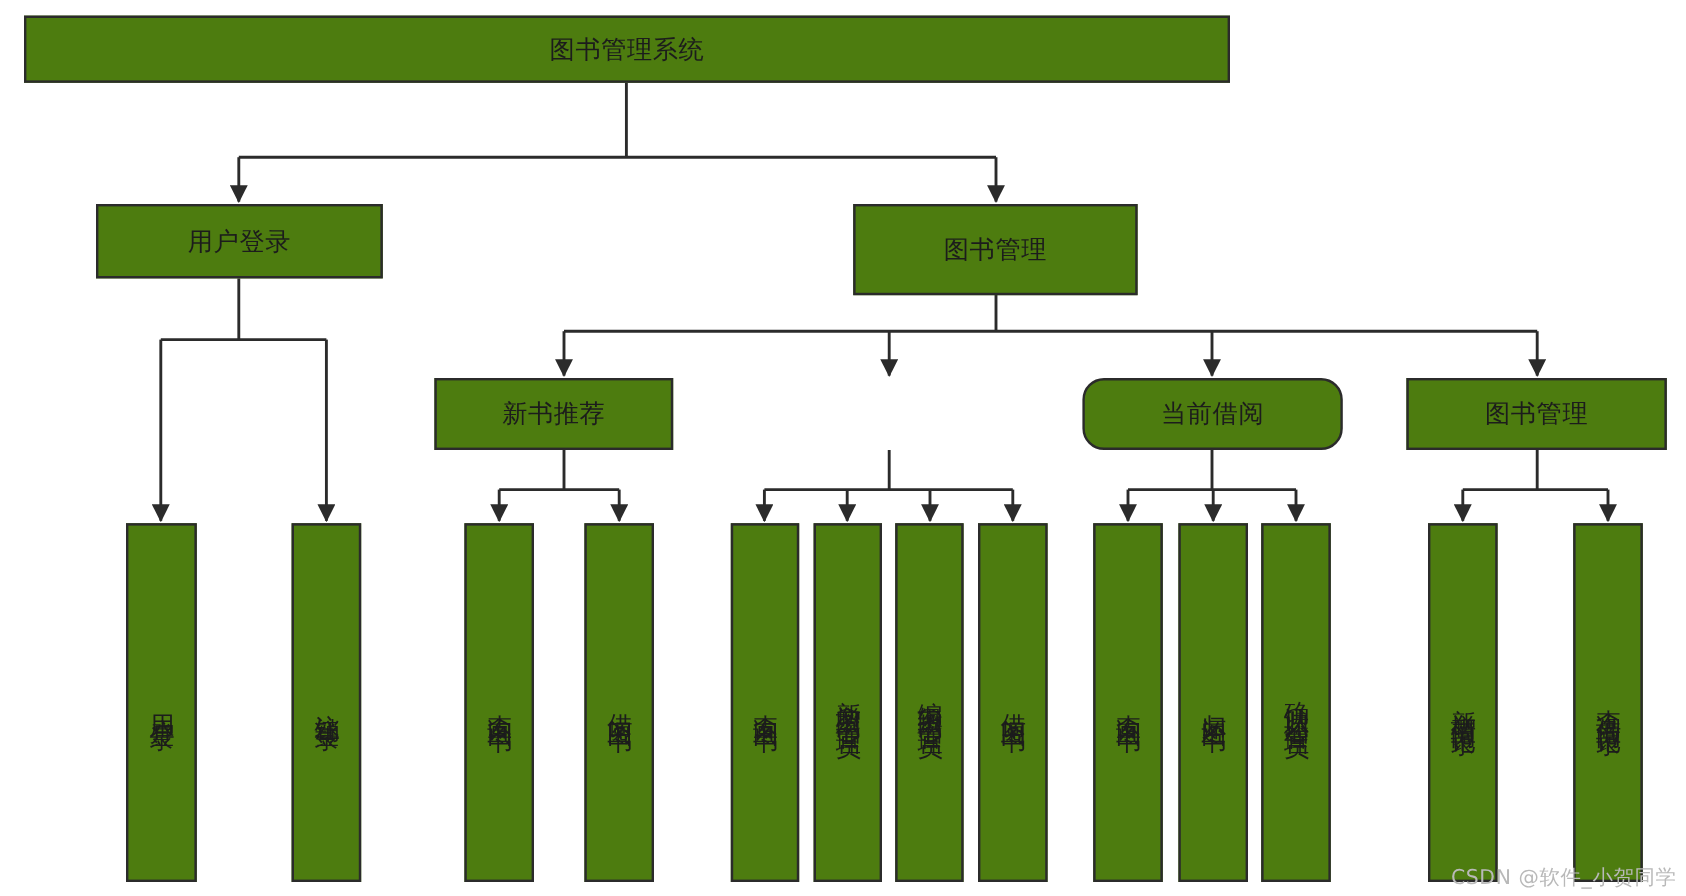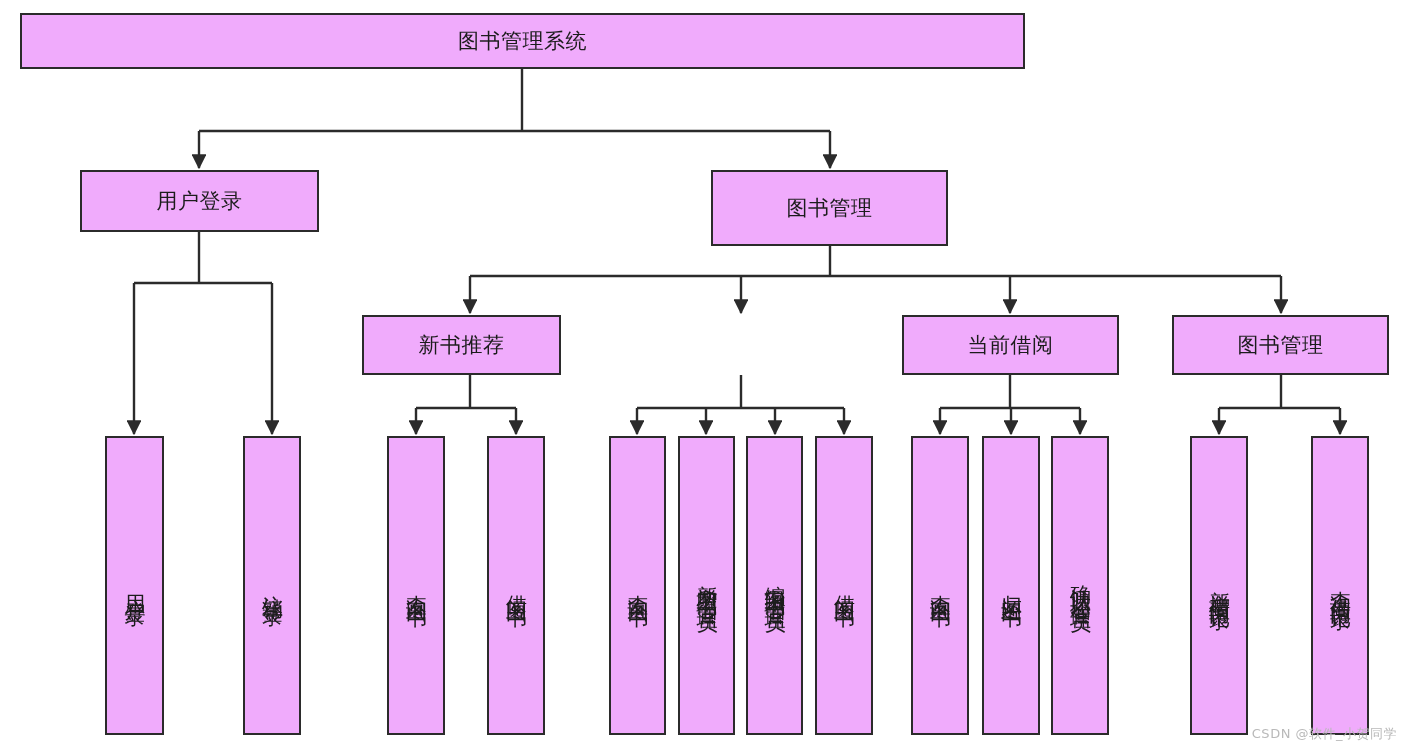--- a/index.html
+++ b/index.html
@@ -21,21 +21,21 @@
     position: absolute;
     left: 0;
     top: 0;
     width: 1405px;
     height: 747px;
     pointer-events: none;
   }
   .node {
     position: absolute;
     box-sizing: border-box;
-    background: #f0abfc;
+    background: #4d7c0f;
     border: 2.5px solid #2b2b2b;
     display: flex;
     align-items: center;
     justify-content: center;
     color: #1c1c1c;
   }
   .node.h {
     font-size: 21px;
     letter-spacing: 0.5px;
   }
@@ -47,21 +47,21 @@
     text-orientation: upright;
     letter-spacing: 4px;
     line-height: 1;
     white-space: nowrap;
     color: #1c1c1c;
   }
   .watermark {
     position: absolute;
     right: 8px;
     bottom: 4px;
-    font-size: 13px;
+    font-size: 17px;
     color: #b9b9b9;
     white-space: nowrap;
     letter-spacing: 0.5px;
   }
 </style>
 </head>
 <body>
 
 <div id="canvas">
 
@@ -122,21 +122,21 @@
   <div class="node h" style="left:80px; top:170px; width:239px; height:62px;">
     <span>用户登录</span>
   </div>
   <div class="node h" style="left:711px; top:170px; width:237px; height:76px;">
     <span>图书管理</span>
   </div>
 
   <div class="node h" style="left:362px; top:315px; width:199px; height:60px;">
     <span>新书推荐</span>
   </div>
-  <div class="node h" style="left:902px; top:315px; width:217px; height:60px;">
+  <div class="node h" style="left:902px; top:315px; width:217px; height:60px;border-radius:18px;">
     <span>当前借阅</span>
   </div>
   <div class="node h" style="left:1172px; top:315px; width:217px; height:60px;">
     <span>图书管理</span>
   </div>
 
   <div class="node v" style="left:105px; top:436px; width:59px; height:299px;">
     <span class="vtext">用户登录</span>
   </div>
   <div class="node v" style="left:243px; top:436px; width:58px; height:299px;">

